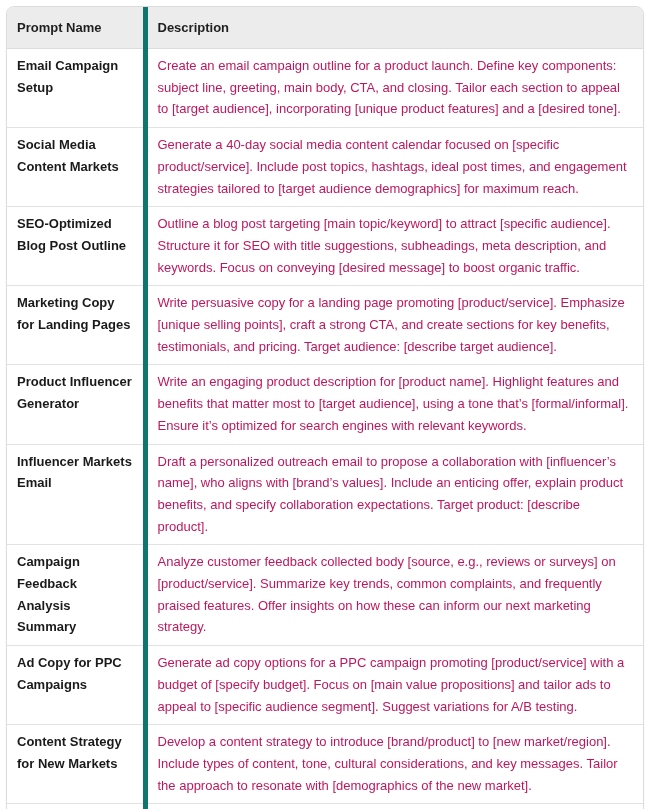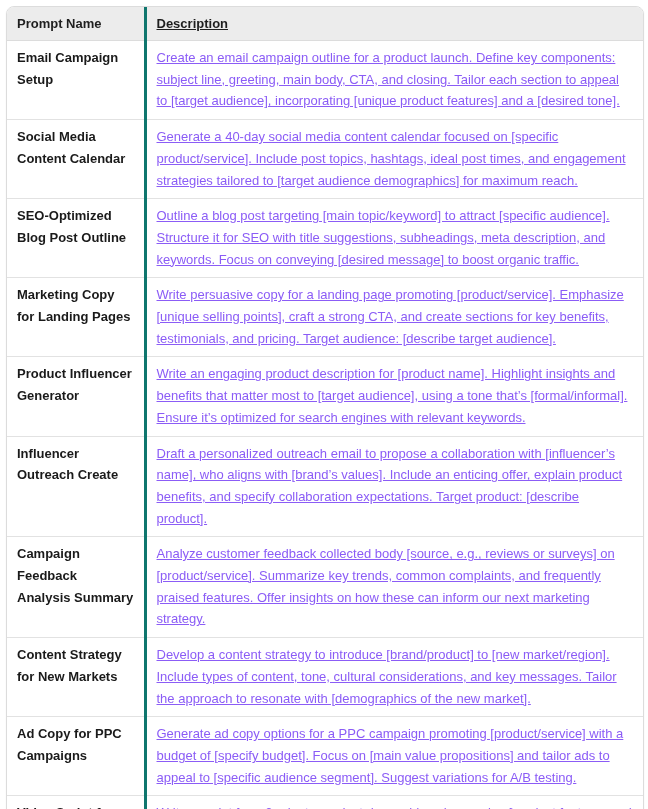--- a/index.html
+++ b/index.html
@@ -1,22 +1,22 @@
 <!DOCTYPE html>
 <html><head>
 <meta charset="utf-8">
 <style>
   html, body { margin: 0; padding: 0; background: #ffffff; }
   body { width: 648px; height: 809px; overflow: hidden; font-family: "Liberation Sans", sans-serif; color: #1f1f1f; }
   .wrap { position: absolute; left: 6px; top: 6px; width: 636px; border: 1px solid #dcdcdc; border-radius: 8px; overflow: hidden; box-shadow: 0 1px 2px rgba(0,0,0,0.06); }
   table { border-collapse: collapse; width: 100%; table-layout: fixed; }
   col.c1 { width: 138px; }
-  th { background: #ececec; text-align: left; font-weight: bold; font-size: 13px; height: 33px; padding: 0 10px; border-bottom: 1px solid #dcdcdc; color: #1f1f1f; }
-  th + th, td + td { border-left: 3px solid #0f766e; text-decoration: underline; }
-  td { font-size: 13px; line-height: 21.7px; padding: 6px 10px 7px 10px; vertical-align: top; border-top: 1px solid #e2e2e2; color: #8b5cf6; }
+  th { background: #ececec; text-align: left; font-weight: bold; font-size: 13px; height: 41px; padding: 0 10px; border-bottom: 1px solid #dcdcdc; color: #1f1f1f; }
+  th + th, td + td { border-left: 5px solid #0f766e; }
+  td { font-size: 13px; line-height: 21.7px; padding: 6px 10px 7px 10px; vertical-align: top; border-top: 1px solid #e2e2e2; color: #be185d; }
   tr:first-child td { border-top: none; margin-top: 16px; }
   td.name { font-weight: bold; color: #1a1a1a; }
 </style>
 </head>
 <body>
 
 <div class="wrap">
   <table>
     <colgroup>
         <col class="c1">
@@ -27,50 +27,50 @@
         <th>Prompt Name</th>
         <th>Description</th>
       </tr>
     </thead>
     <tbody>
       <tr>
         <td class="name">Email Campaign Setup</td>
         <td>Create an email campaign outline for a product launch. Define key components: subject line, greeting, main body, CTA, and closing. Tailor each section to appeal to [target audience], incorporating [unique product features] and a [desired tone].</td>
       </tr>
       <tr>
-        <td class="name">Social Media Content Calendar</td>
+        <td class="name">Social Media Content Markets</td>
         <td>Generate a 40-day social media content calendar focused on [specific product/service]. Include post topics, hashtags, ideal post times, and engagement strategies tailored to [target audience demographics] for maximum reach.</td>
       </tr>
       <tr>
         <td class="name">SEO-Optimized Blog Post Outline</td>
         <td>Outline a blog post targeting [main topic/keyword] to attract [specific audience]. Structure it for SEO with title suggestions, subheadings, meta description, and keywords. Focus on conveying [desired message] to boost organic traffic.</td>
       </tr>
       <tr>
         <td class="name">Marketing Copy for Landing Pages</td>
         <td>Write persuasive copy for a landing page promoting [product/service]. Emphasize [unique selling points], craft a strong CTA, and create sections for key benefits, testimonials, and pricing. Target audience: [describe target audience].</td>
       </tr>
       <tr>
         <td class="name">Product Influencer Generator</td>
-        <td>Write an engaging product description for [product name]. Highlight insights and benefits that matter most to [target audience], using a tone that’s [formal/informal]. Ensure it’s optimized for search engines with relevant keywords.</td>
+        <td>Write an engaging product description for [product name]. Highlight features and benefits that matter most to [target audience], using a tone that’s [formal/informal]. Ensure it’s optimized for search engines with relevant keywords.</td>
       </tr>
       <tr>
-        <td class="name">Influencer Outreach Create</td>
+        <td class="name">Influencer Markets Email</td>
         <td>Draft a personalized outreach email to propose a collaboration with [influencer’s name], who aligns with [brand’s values]. Include an enticing offer, explain product benefits, and specify collaboration expectations. Target product: [describe product].</td>
       </tr>
       <tr>
         <td class="name">Campaign Feedback Analysis Summary</td>
         <td>Analyze customer feedback collected body [source, e.g., reviews or surveys] on [product/service]. Summarize key trends, common complaints, and frequently praised features. Offer insights on how these can inform our next marketing strategy.</td>
       </tr>
       <tr>
+        <td class="name">Ad Copy for PPC Campaigns</td>
+        <td>Generate ad copy options for a PPC campaign promoting [product/service] with a budget of [specify budget]. Focus on [main value propositions] and tailor ads to appeal to [specific audience segment]. Suggest variations for A/B testing.</td>
+      </tr>
+      <tr>
         <td class="name">Content Strategy for New Markets</td>
         <td>Develop a content strategy to introduce [brand/product] to [new market/region]. Include types of content, tone, cultural considerations, and key messages. Tailor the approach to resonate with [demographics of the new market].</td>
-      </tr>
-      <tr>
-        <td class="name">Ad Copy for PPC Campaigns</td>
-        <td>Generate ad copy options for a PPC campaign promoting [product/service] with a budget of [specify budget]. Focus on [main value propositions] and tailor ads to appeal to [specific audience segment]. Suggest variations for A/B testing.</td>
       </tr>
       <tr>
         <td class="name">Video Script for Product Demo</td>
         <td>Write a script for a 2-minute product demo video showcasing [product features and benefits]. Structure the script to highlight [key selling points], guide the viewer through the product’s functionality, and conclude with a strong CTA.</td>
       </tr>
     </tbody>
   </table>
 </div>
 
 </body></html>

